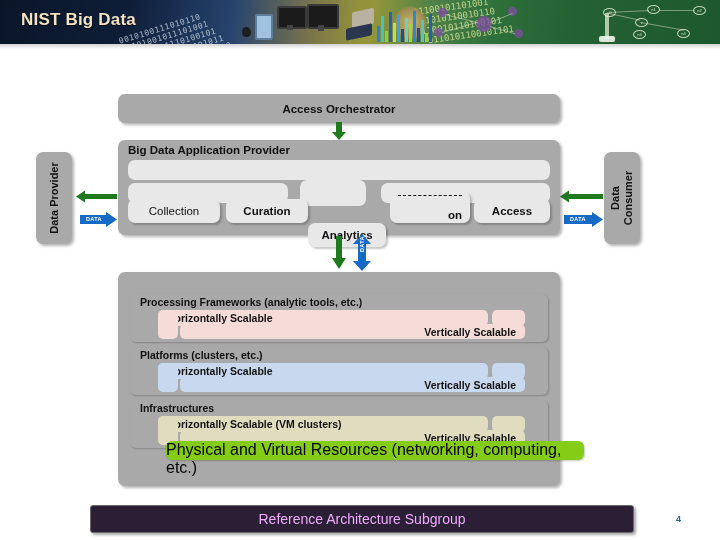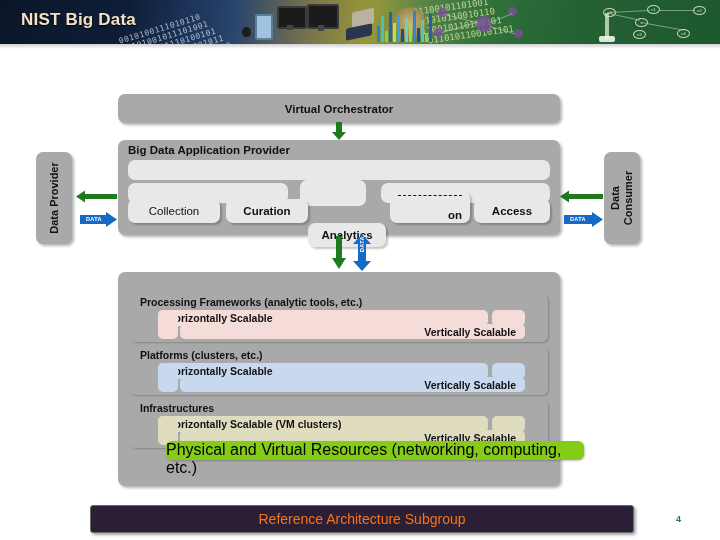--- a/index.html
+++ b/index.html
@@ -89,21 +89,21 @@
 
   #pvr{position:absolute;left:12px;top:169px;width:418px;height:19px;background:#84cc16;
     border-radius:6px;box-shadow:1px 1px 2px rgba(0,0,0,.22);margin-left:36px;}
   #pvr .rowlbl{top:3px;}
 
   
   #footer-bar{position:absolute;left:90px;top:505px;width:542px;height:26px;
     background:#2b1f35;border:1px solid #6a6a6a;border-radius:3px;
     box-shadow:2px 2px 3px rgba(0,0,0,.35);}
   #footer-bar .lbl{position:absolute;inset:0;display:flex;align-items:center;justify-content:center;
-    color:#f97316;font-size:14px;}
+    color:#f0abfc;font-size:14px;}
   #page-num{position:absolute;left:676px;top:514px;font-size:9px;color:#2d6b72;font-weight:bold;}
 
   
   .arrow{position:absolute;}
   .data-tag{position:absolute;font-size:5.5px;font-weight:bold;color:#ffffff;
     letter-spacing:.3px;}
 </style>
 </head>
 <body>
 
@@ -179,21 +179,21 @@
       <div class="bline" style="left:30px;top:11px;width:4px;height:26px;background:rgba(225,235,210,.75);transform:none;"></div>
       <div style="position:absolute;left:24px;top:34px;width:16px;height:6px;background:rgba(240,245,235,.9);border-radius:2px;"></div>
     </div>
 
     <div class="banner-logo">NIST Big Data</div>
   </div>
   <div class="banner-shadow"></div>
 
 
   <div class="gp" id="orchestrator">
-    <div class="lbl">Virtual Orchestrator</div>
+    <div class="lbl">Access Orchestrator</div>
   </div>
 
   <svg class="arrow" style="left:331px;top:122px;" width="16" height="19">
     <polygon points="5,0 11,0 11,10 15,10 8,18 1,10 5,10" fill="#1f7a1f"></polygon>
   </svg>
 
   <div class="sidebar" id="data-provider">
     <div class="vtext">Data Provider</div>
   </div>
 

